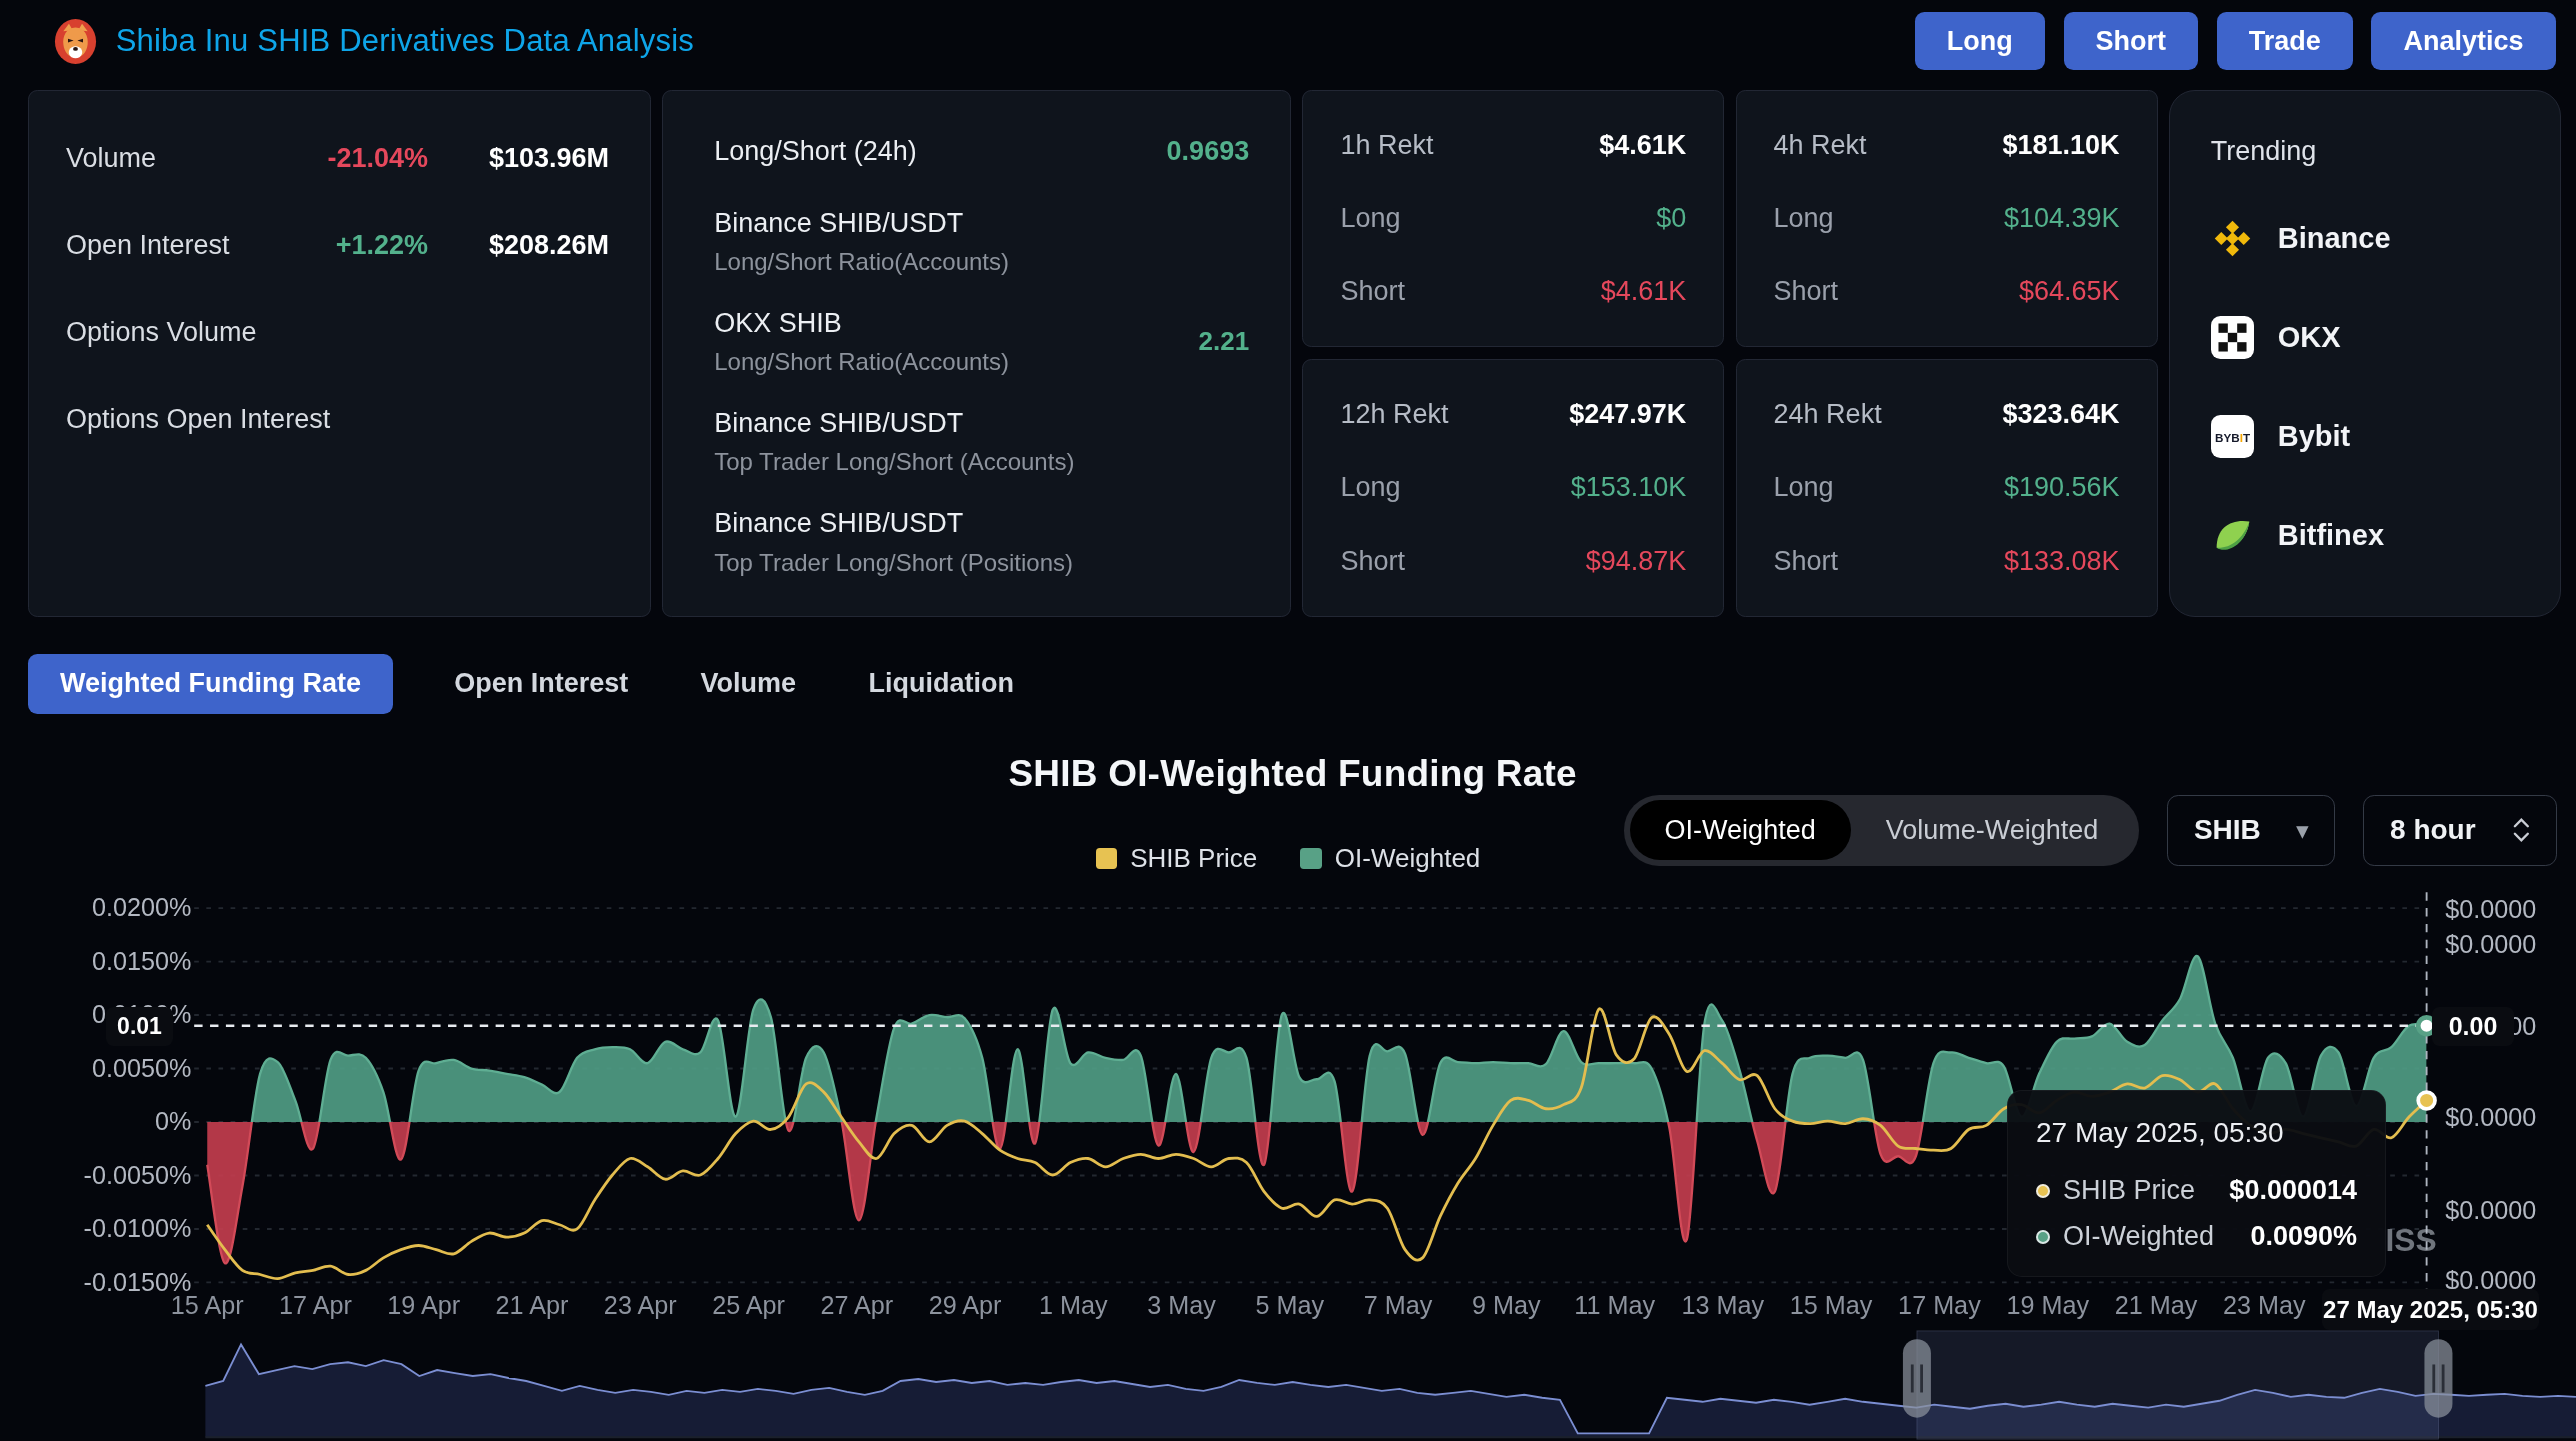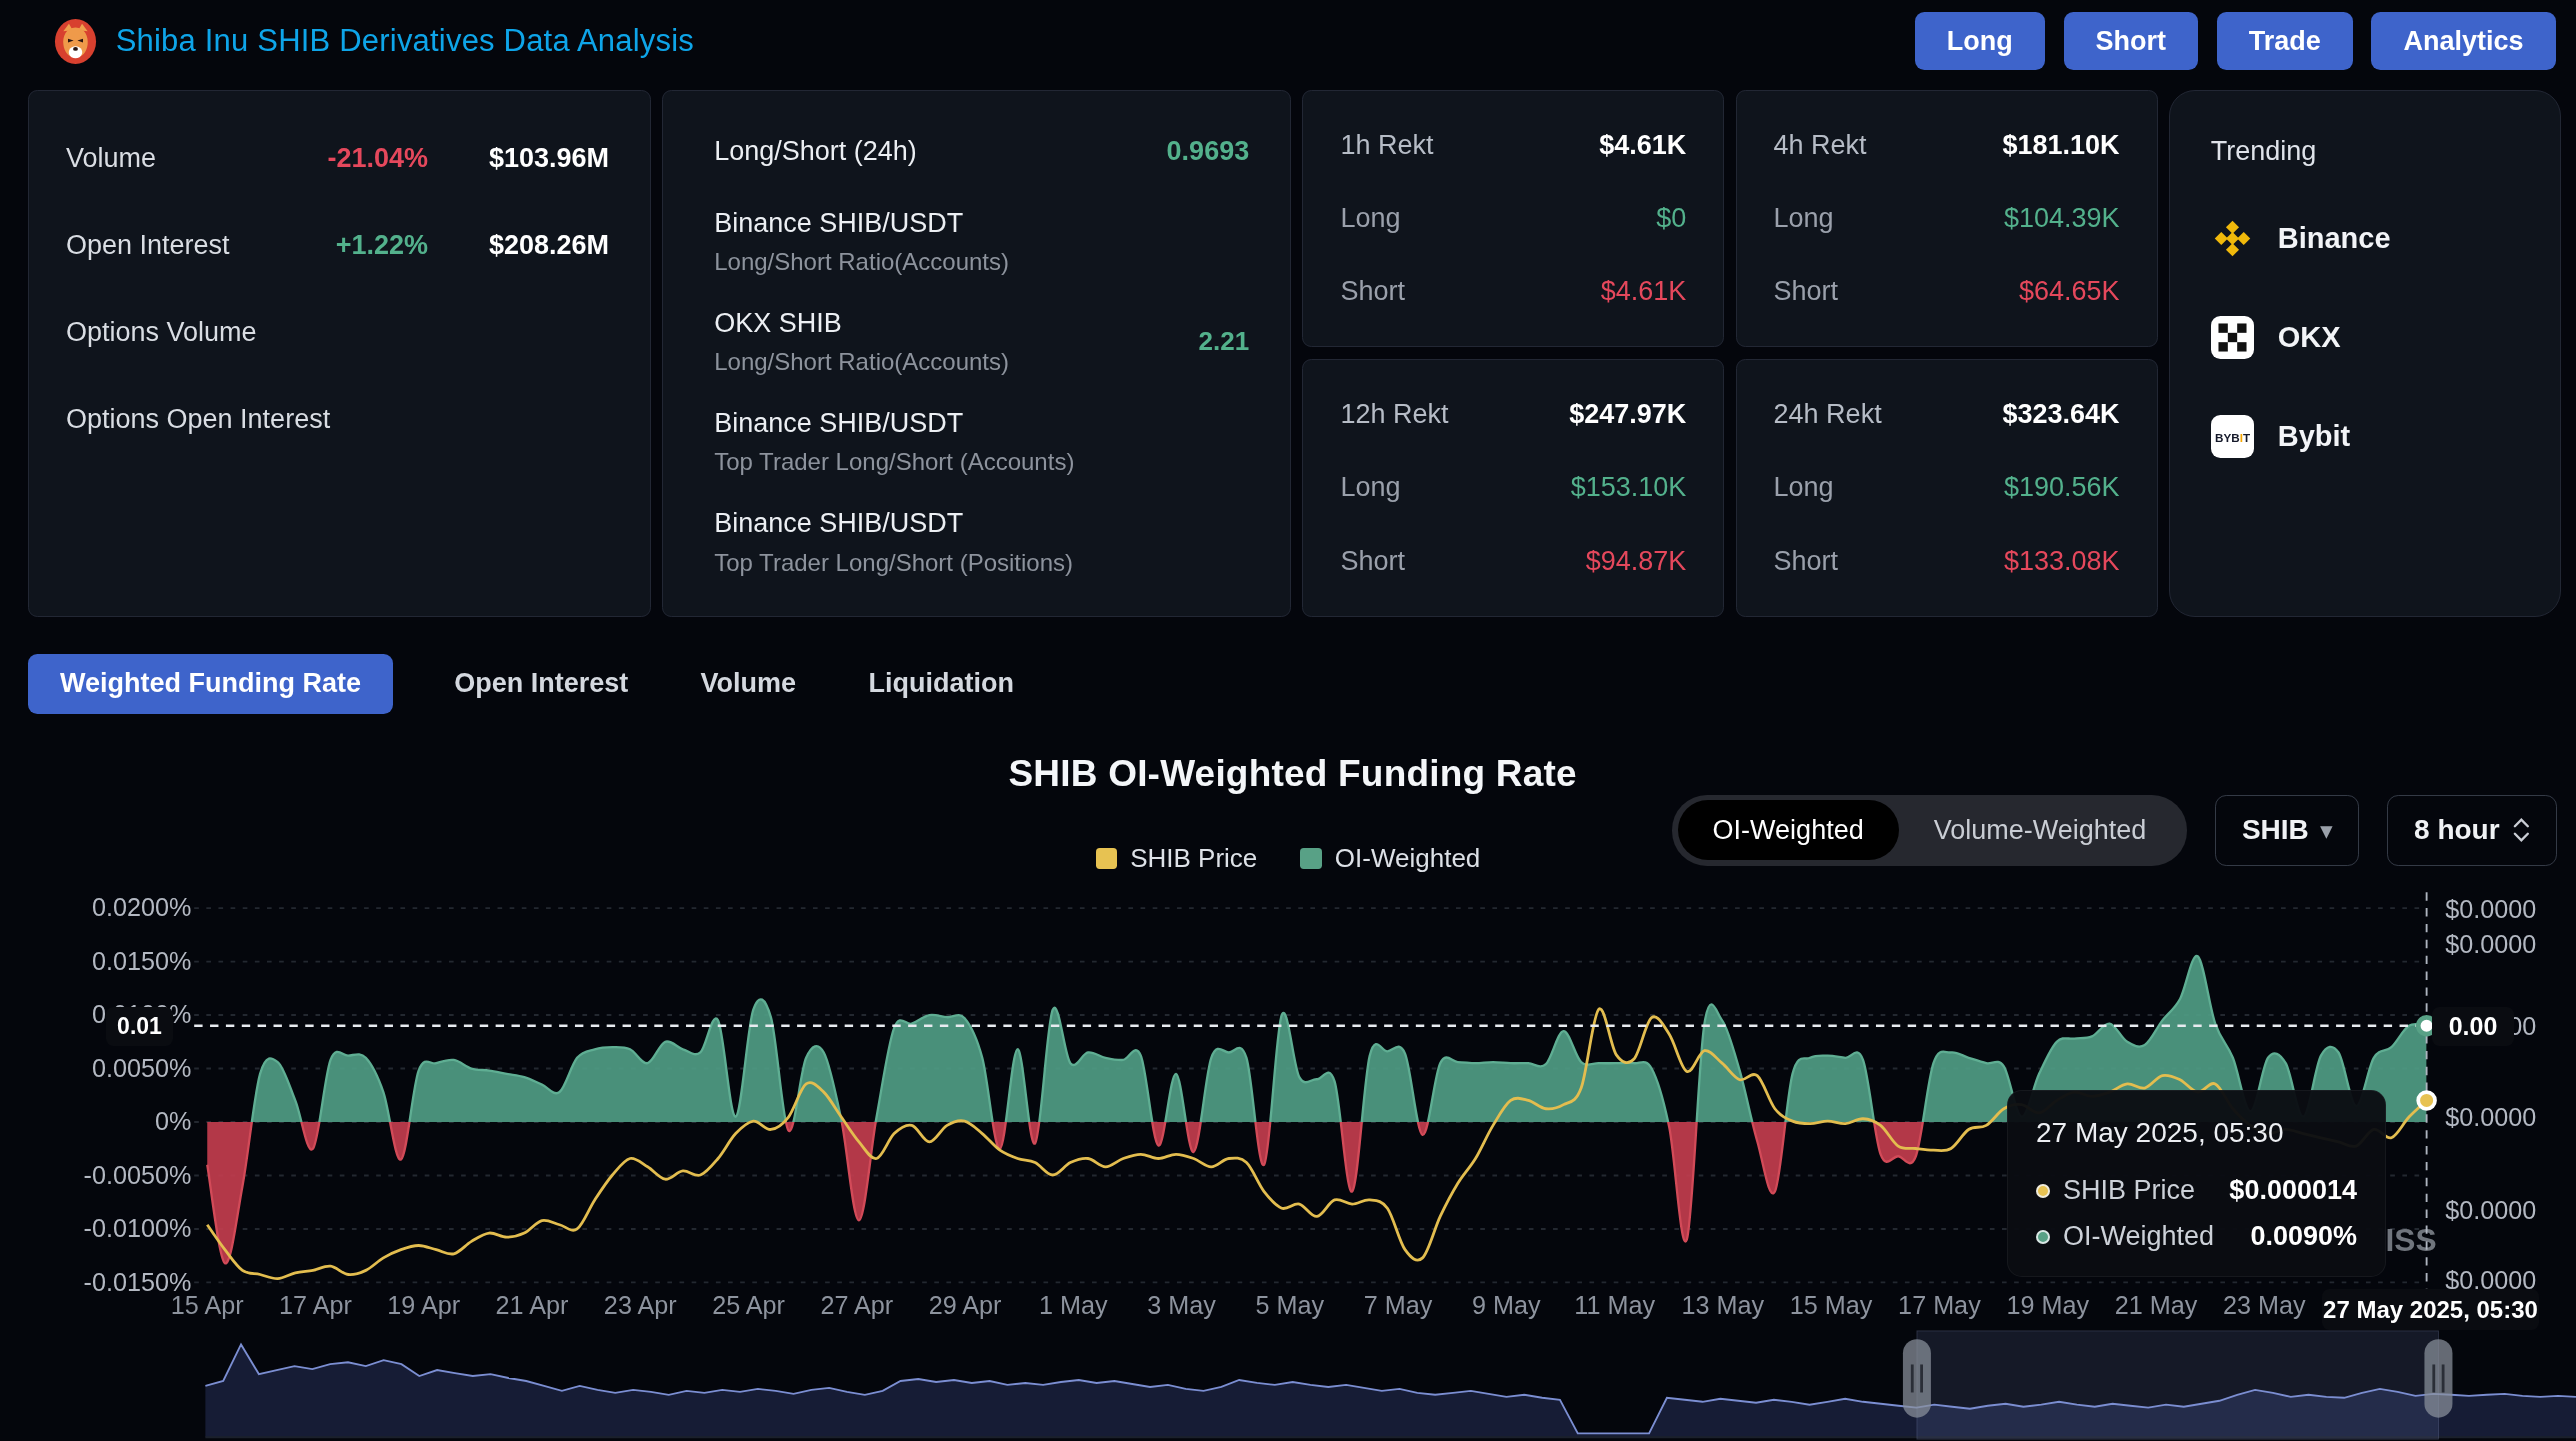--- a/index.html
+++ b/index.html
@@ -61,21 +61,21 @@
   .tab.active { background:#3e64cb; color:#fff; padding:0 32px; }
 
   
   .chart-head { display:flex; align-items:center; margin:39px 18.7px 0 28px; height:71px;flex-direction:column; }
   .chart-title { font-size:37px; font-weight:700; color:#f4f6f9; letter-spacing:0.2px; }
   .chart-controls { margin-left:auto; display:flex; align-items:center; gap:28px; }
   .mode-toggle { display:flex; align-items:center; background:#26282f; border-radius:35px; height:71px; padding:5.6px; }
   .mode-seg { height:60px; display:flex; align-items:center; padding:0 35px; font-size:27px; color:#c9cdd4;
               border-radius:30px; cursor:pointer; white-space:nowrap; }
   .mode-seg.active { background:#000; color:#fff; font-weight:500; }
-  .select-box { display:flex; align-items:center; gap:12px; height:71px; padding:0 26px;
+  .select-box { display:flex; align-items:center; gap:36px; height:71px; padding:0 26px;
                 border:1.9px solid #343a46; border-radius:11.2px; font-size:28px; font-weight:600; color:#f0f2f5; cursor:pointer; }
   .caret { font-size:22.4px; color:#9aa0aa; }
   .stepper { display:flex; flex-direction:column; gap:1.9px; }
   .stepper svg { display:block; }
 
   
   .legend { position:absolute; left:0; right:0; top:843px; display:flex; justify-content:center; gap:43px; z-index:2; }
   .legend-item { display:flex; align-items:center; gap:13px; cursor:pointer; }
   .legend-swatch { width:21.5px; height:21.5px; border-radius:3.7px; }
   .legend-label { font-size:26px; color:#dde1e7; }
@@ -339,20 +339,27 @@
           </svg>
           <span class="trend-name">OKX</span>
         </div>
         <div class="trend-item">
           <svg class="trend-icon" viewBox="0 0 46 46">
             <rect width="46" height="46" rx="10" fill="#fff"></rect>
             <text x="23" y="29" text-anchor="middle" font-family="Liberation Sans, sans-serif" font-size="12.5" font-weight="bold" fill="#15192a">BYB<tspan fill="#f7a600">I</tspan>T</text>
           </svg>
           <span class="trend-name">Bybit</span>
         </div>
+        <div class="trend-item">
+          <svg class="trend-icon" viewBox="0 0 46 46">
+            <path d="M6 36 C6 14 22 5 41 8 C38 30 20 41 6 36 Z" fill="#8fd14f"></path>
+            <path d="M6 36 C20 37 34 28 41 8 C37 34 16 43 6 36 Z" fill="#4ea144"></path>
+          </svg>
+          <span class="trend-name">Bitfinex</span>
+        </div>
       </div>
     </div>
 
     <div class="tabs">
       <div class="tab active">Weighted Funding Rate</div>
       <div class="tab">Open Interest</div>
       <div class="tab">Volume</div>
       <div class="tab">Liquidation</div>
     </div>
 

